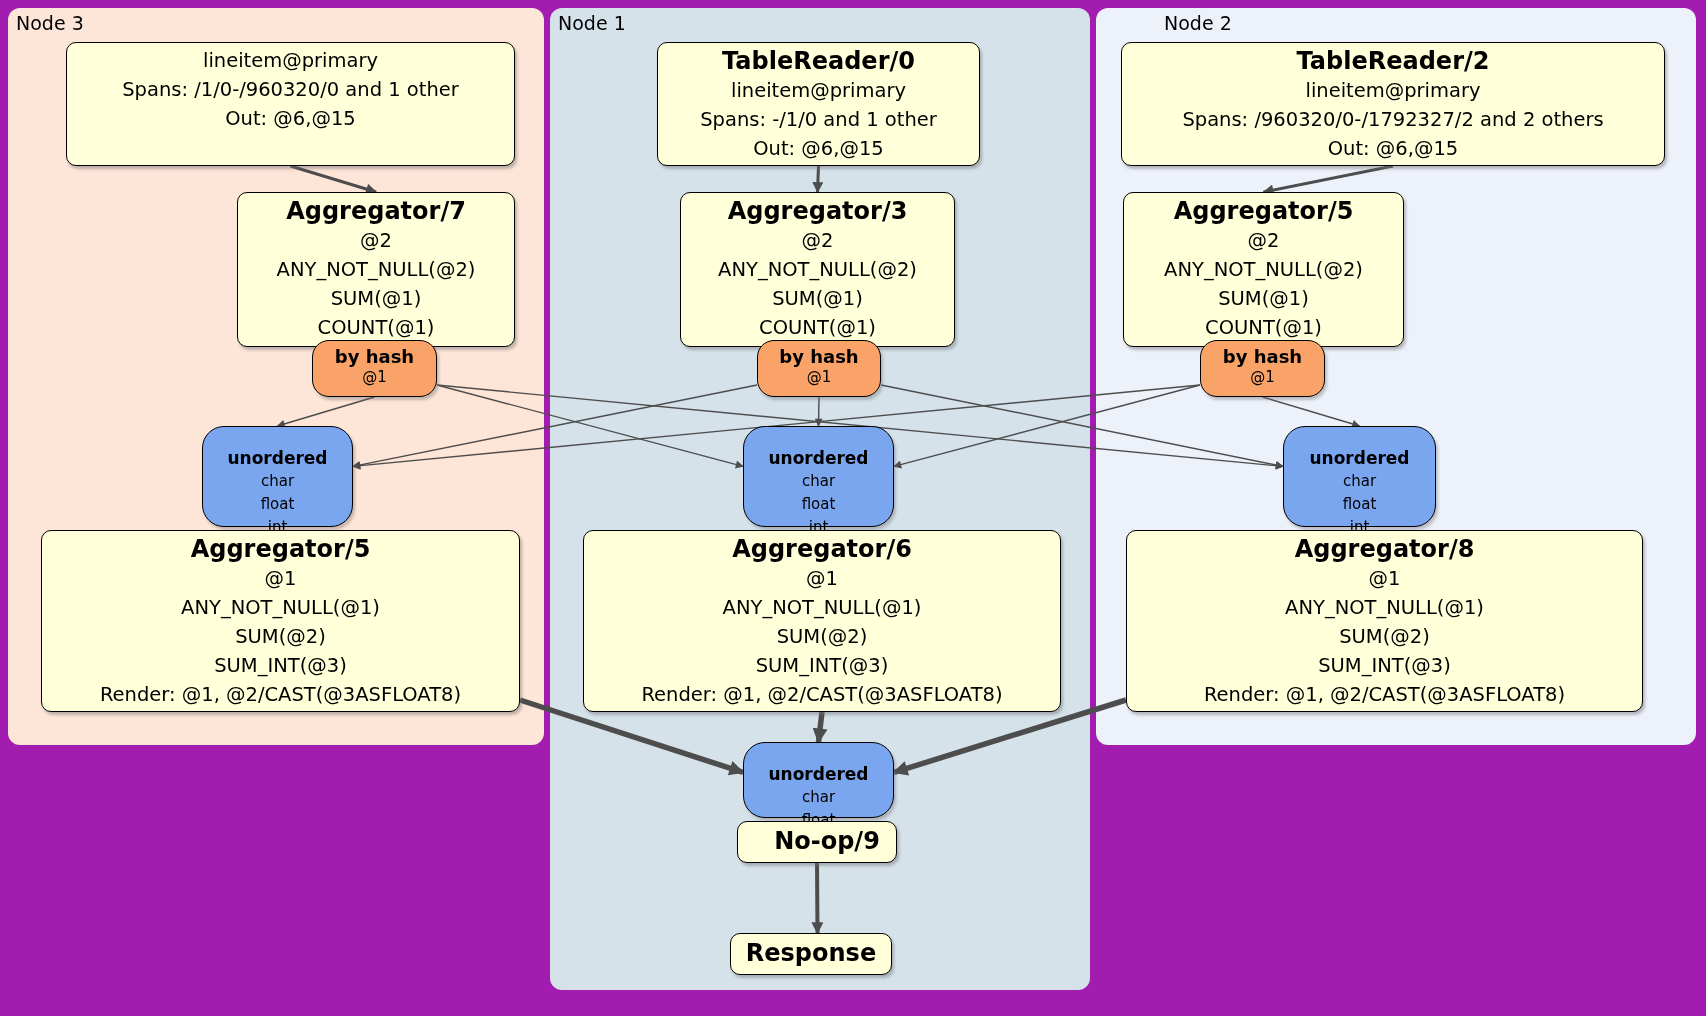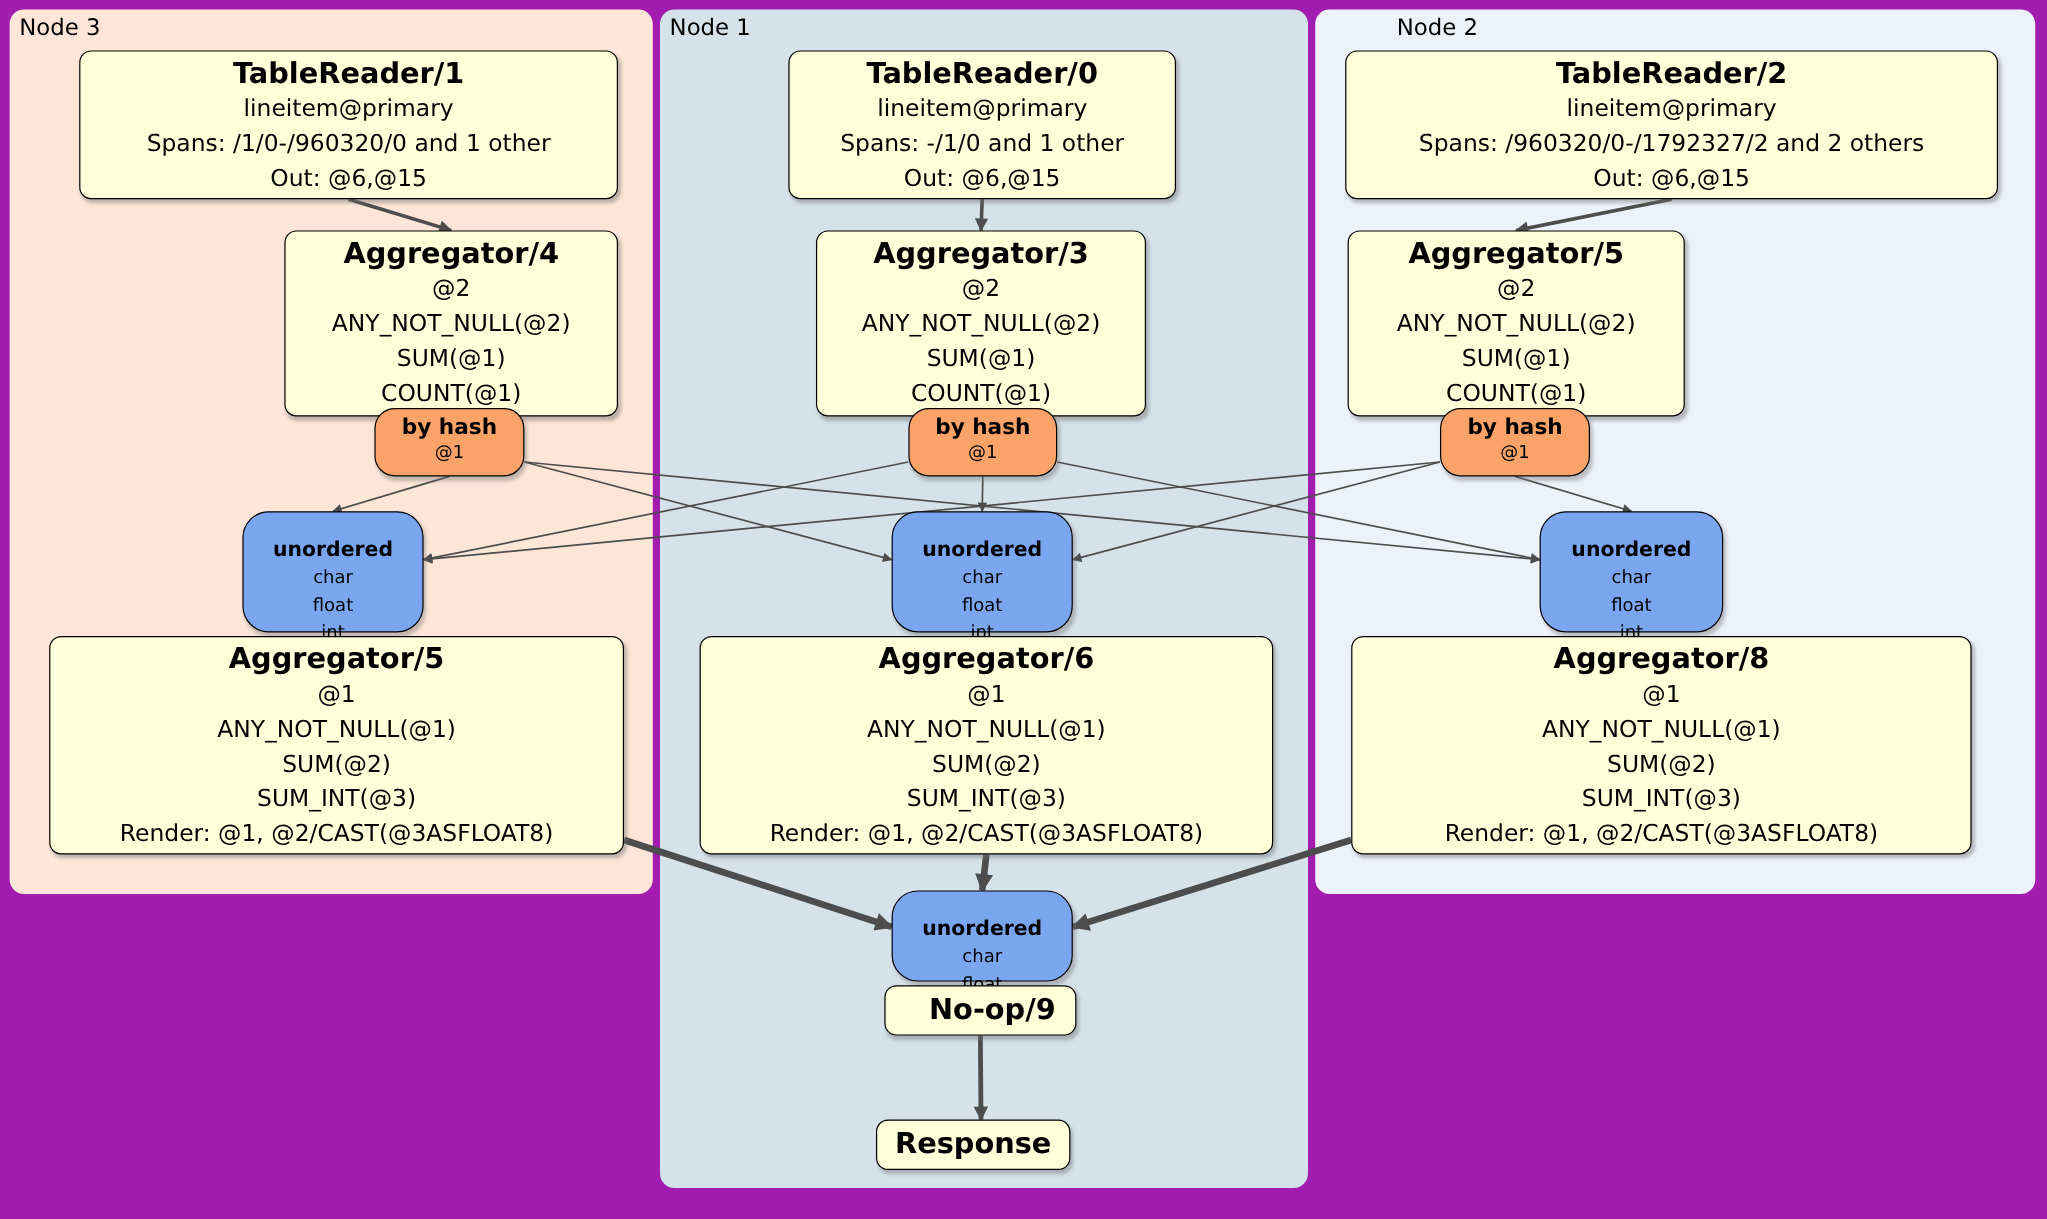--- a/index.html
+++ b/index.html
@@ -118,40 +118,39 @@
       <line x1="1200" y1="385" x2="353" y2="466.4" class="edge-thin" marker-end="url(#ah-thin)" data-name="edge-hash2-to-u3"></line>
       <line x1="1200" y1="385" x2="894" y2="466.4" class="edge-thin" marker-end="url(#ah-thin)" data-name="edge-hash2-to-u1"></line>
       <line x1="1262.5" y1="397" x2="1359.5" y2="426" class="edge-thin" marker-end="url(#ah-thin)" data-name="edge-hash2-to-u2"></line>
       <line x1="520" y1="700" x2="743" y2="772.4" class="edge-thick" marker-end="url(#ah-thick)" data-name="edge-agg7-to-ub"></line>
       <line x1="822" y1="712" x2="818.5" y2="742" class="edge-thick" marker-end="url(#ah-thick)" data-name="edge-agg6-to-ub"></line>
       <line x1="1126" y1="700" x2="894" y2="772.4" class="edge-thick" marker-end="url(#ah-thick)" data-name="edge-agg8-to-ub"></line>
       <line x1="817" y1="863" x2="817.5" y2="933" class="edge-mediumplus" marker-end="url(#ah-mediumplus)" data-name="edge-noop-to-resp"></line>
     </svg>
 
   <div class="opbox" data-node="tr1" data-name="node-tablereader-1">
-    <div class="box-title" data-name="node-title">TableReader/1</div>
     <div class="box-line" data-name="node-detail-line">lineitem@primary</div>
     <div class="box-line" data-name="node-detail-line">Spans: /1/0-/960320/0 and 1 other</div>
     <div class="box-line" data-name="node-detail-line">Out: @6,@15</div>
   </div>
   <div class="opbox" data-node="tr0" data-name="node-tablereader-0">
     <div class="box-title" data-name="node-title">TableReader/0</div>
     <div class="box-line" data-name="node-detail-line">lineitem@primary</div>
     <div class="box-line" data-name="node-detail-line">Spans: -/1/0 and 1 other</div>
     <div class="box-line" data-name="node-detail-line">Out: @6,@15</div>
   </div>
   <div class="opbox" data-node="tr2" data-name="node-tablereader-2">
     <div class="box-title" data-name="node-title">TableReader/2</div>
     <div class="box-line" data-name="node-detail-line">lineitem@primary</div>
     <div class="box-line" data-name="node-detail-line">Spans: /960320/0-/1792327/2 and 2 others</div>
     <div class="box-line" data-name="node-detail-line">Out: @6,@15</div>
   </div>
 
   <div class="opbox" data-node="agg4" data-name="node-aggregator-4">
-    <div class="box-title" data-name="node-title">Aggregator/4</div>
+    <div class="box-title" data-name="node-title">Aggregator/7</div>
     <div class="box-line" data-name="node-detail-line">@2</div>
     <div class="box-line" data-name="node-detail-line">ANY_NOT_NULL(@2)</div>
     <div class="box-line" data-name="node-detail-line">SUM(@1)</div>
     <div class="box-line" data-name="node-detail-line">COUNT(@1)</div>
   </div>
   <div class="opbox" data-node="agg3" data-name="node-aggregator-3">
     <div class="box-title" data-name="node-title">Aggregator/3</div>
     <div class="box-line" data-name="node-detail-line">@2</div>
     <div class="box-line" data-name="node-detail-line">ANY_NOT_NULL(@2)</div>
     <div class="box-line" data-name="node-detail-line">SUM(@1)</div>

